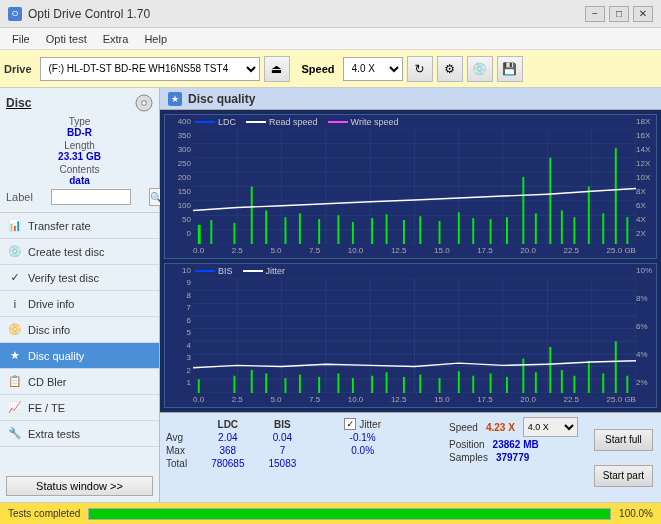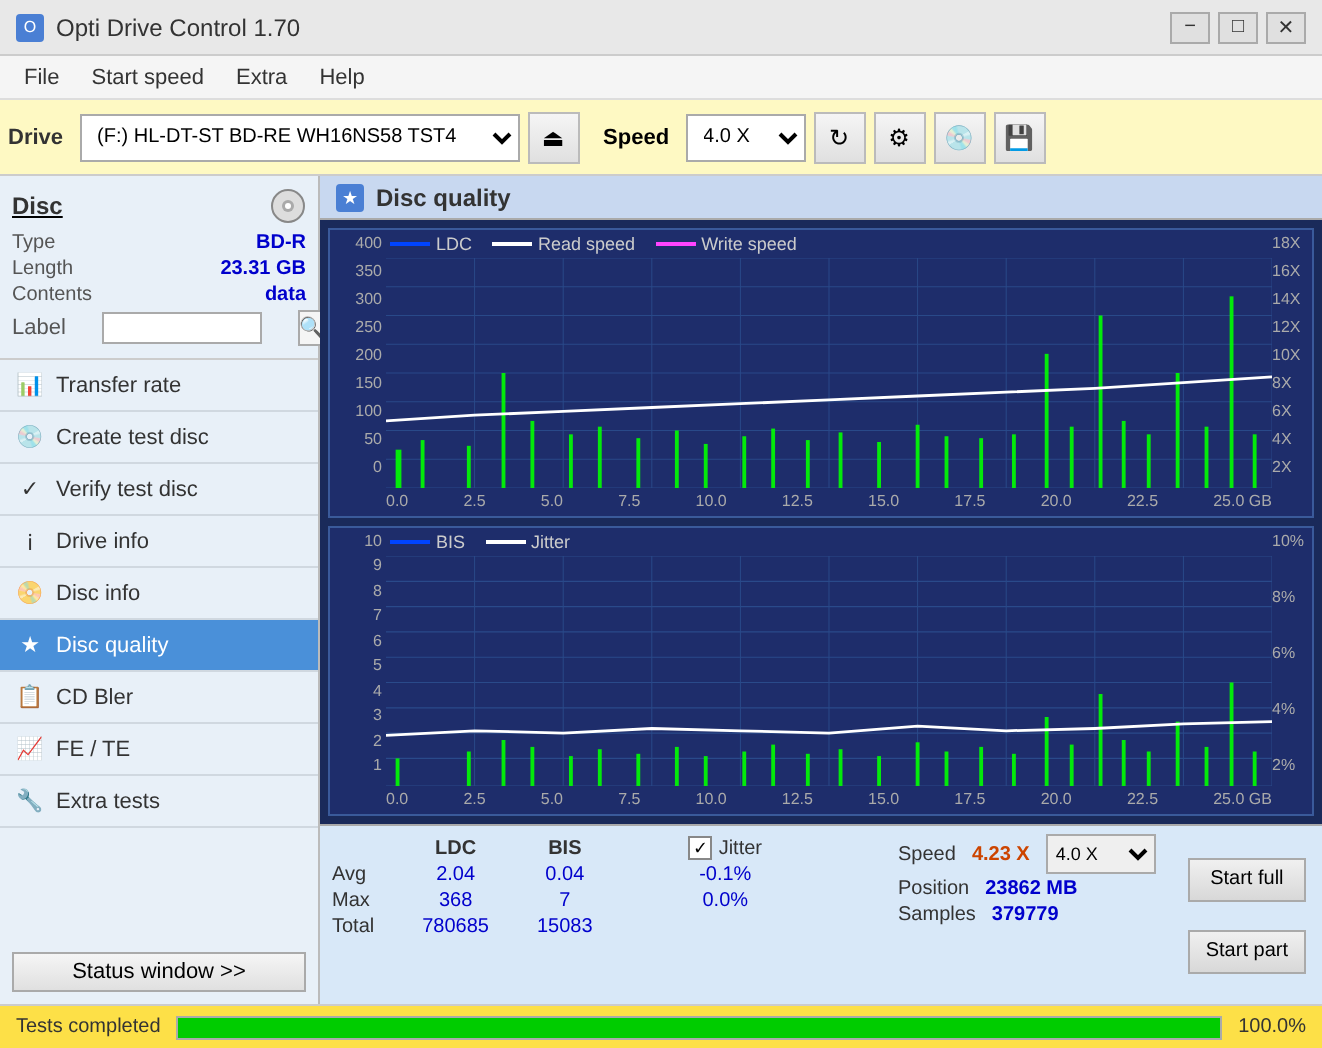--- a/index.html
+++ b/index.html
@@ -26,21 +26,21 @@
     .speed-select { height: 24px; border: 1px solid #aaa; background: white; font-size: 10px; padding: 0 4px; width: 60px; }
     
     
     .main { display: flex; height: calc(524px - 28px - 22px - 38px - 22px); }
     
     
     .sidebar { width: 160px; background: #e8f0f8; border-right: 1px solid #bbb; display: flex; flex-direction: column; flex-shrink: 0; }
     .disc-panel { padding: 6px; border-bottom: 1px solid #ccc; }
     .disc-header { display: flex; justify-content: space-between; align-items: center; margin-bottom: 4px; text-decoration: underline; }
     .disc-title { font-size: 12px; font-weight: bold; color: #333; }
-    .disc-row { display: flex; justify-content: space-between; align-items: center; margin-bottom: 2px; font-size: 10px; }
+    .disc-row { display: flex; justify-content: space-between; align-items: center; margin-bottom: 2px; font-size: 10px; flex-direction: column; }
     .disc-key { color: #555; }
     .disc-val { color: #0000cc; font-weight: bold; }
     .label-row { display: flex; align-items: center; gap: 18px; margin-top: 2px; }
     .label-input { height: 16px; border: 1px solid #aaa; background: white; width: 80px; font-size: 10px; padding: 0 2px; }
     .label-search-btn { width: 18px; height: 18px; border: 1px solid #aaa; background: #f5f5f5; cursor: pointer; display: flex; align-items: center; justify-content: center; font-size: 10px; }
     
     .nav-item { display: flex; align-items: center; height: 26px; padding: 0 8px; cursor: pointer; font-size: 11px; color: #333; border-bottom: 1px solid #d0d8e0; gap: 6px; }
     .nav-item.active { background: #4a90d9; color: white; }
     .nav-item-icon { width: 14px; height: 14px; display: flex; align-items: center; justify-content: center; font-size: 11px; flex-shrink: 0; }
     
@@ -104,21 +104,21 @@
   </div>
   <div class="titlebar-controls">
     <div class="titlebar-btn">−</div>
     <div class="titlebar-btn">□</div>
     <div class="titlebar-btn close">✕</div>
   </div>
 </div>
 
 <div class="menubar">
   <span class="menu-item">File</span>
-  <span class="menu-item">Start speed</span>
+  <span class="menu-item">Opti test</span>
   <span class="menu-item">Extra</span>
   <span class="menu-item">Help</span>
 </div>
 
 <div class="toolbar">
   <span class="toolbar-label">Drive</span>
   <select class="drive-select">
     <option>(F:)  HL-DT-ST BD-RE  WH16NS58 TST4</option>
   </select>
   <div class="toolbar-icon-btn">⏏</div>

